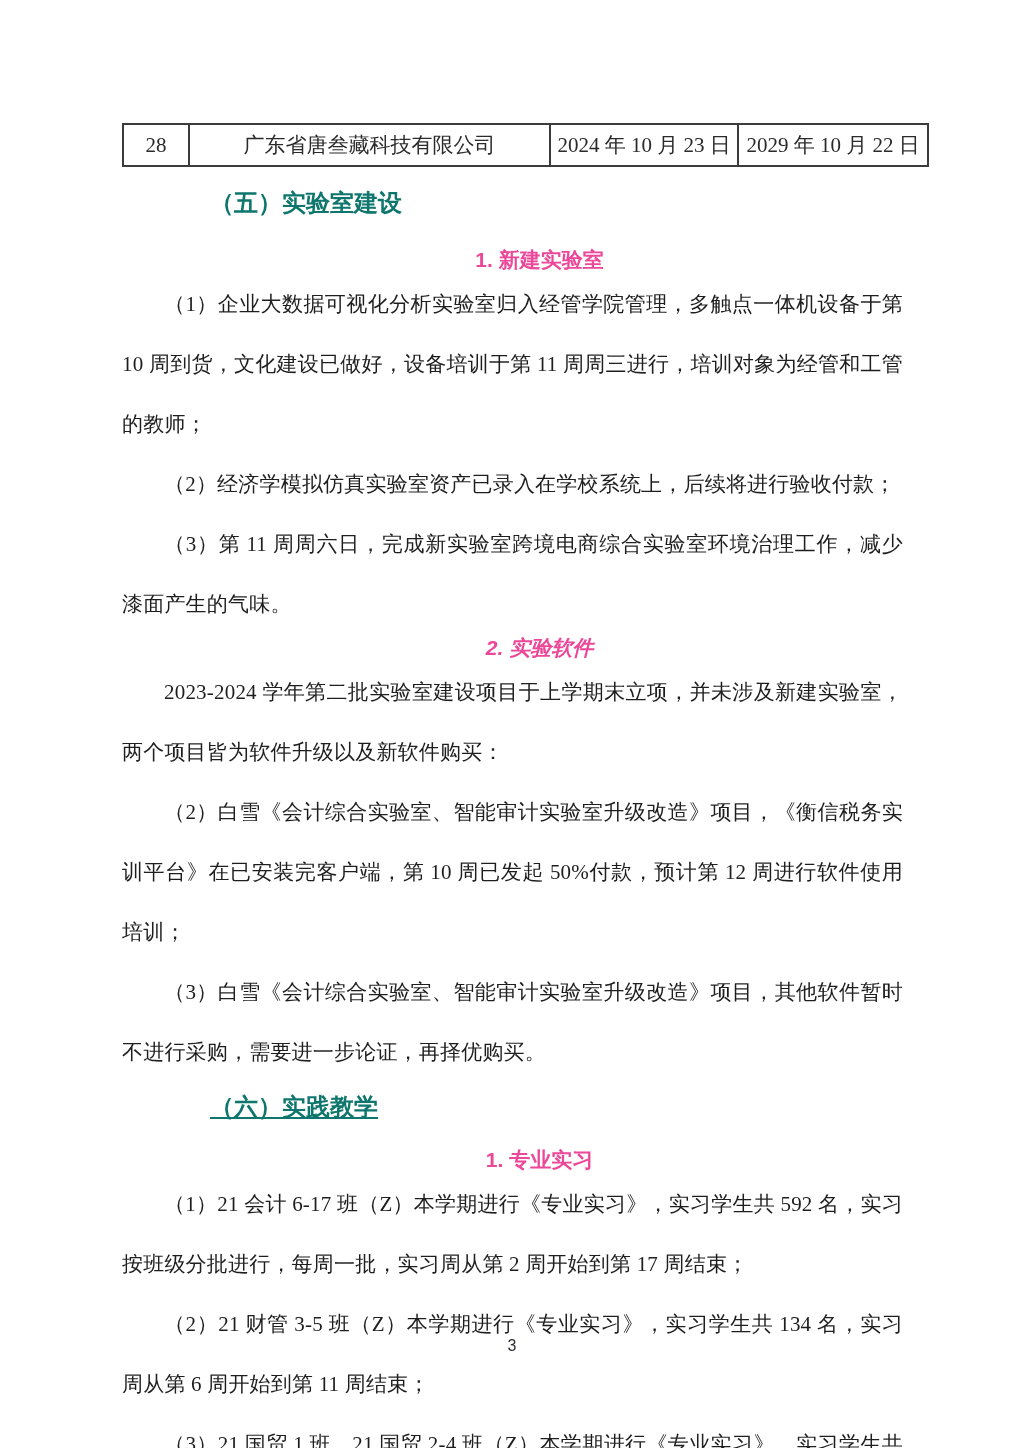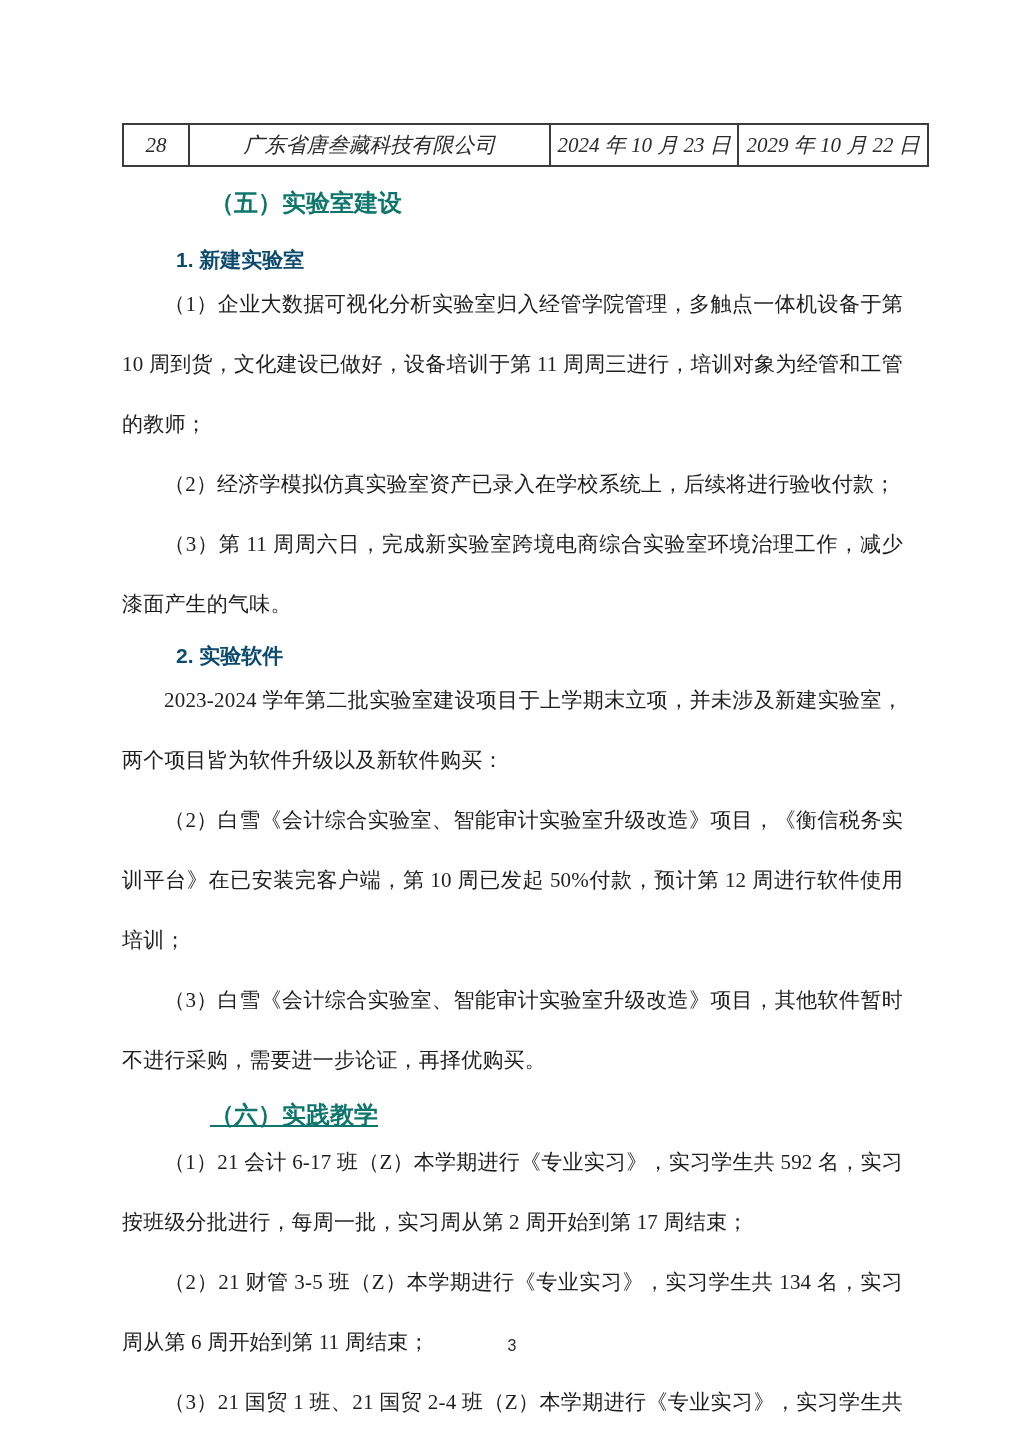--- a/index.html
+++ b/index.html
@@ -30,21 +30,20 @@
     color: #2a2a2a;
   }
   table.doc-table td {
     border: 2px solid #3c3c3c;
     height: 40px;
     padding: 0 4px;
     text-align: center;
     vertical-align: middle;
     white-space: nowrap;
     overflow: hidden;
-    font-style: italic;
   }
   .col-no    { width: 56px; }
   .col-name  { width: 351px; }
   .col-date1 { width: 178px; }
   .col-date2 { width: 180px; }
 
   h2.sec {
     font-family: "Liberation Sans", "DejaVu Sans", sans-serif;
     font-weight: 700;
     font-size: 24px;
@@ -53,25 +52,26 @@
     margin: 0 0 0 88px;
   }
   h2.sec-5 { margin-top: 19px; }
   h2.sec-6 { margin-top: 8px; text-decoration: underline; }
 
   h3.sub {
     font-family: "Liberation Sans", "DejaVu Sans", sans-serif;
     font-weight: 700;
     font-size: 21px;
     line-height: 28px;
-    color: #0c4a6e;
+    color: #ec4899;
     margin: 0 0 0 54px;
+    text-align: center;
   }
   h3.sub-a { margin-top: 26px; }
-  h3.sub-b { margin-top: 8px; }
+  h3.sub-b { margin-top: 0; font-style: italic; }
   h3.sub-c { margin-top: 22px; }
 
   p.body {
     font-size: 21px;
     line-height: 60px;
     margin: 0;
     text-align: justify;
     text-indent: 2em;
     letter-spacing: 0.2px;
   }
@@ -110,19 +110,20 @@
   <p class="body">（2）经济学模拟仿真实验室资产已录入在学校系统上，后续将进行验收付款；</p>
   <p class="body">（3）第 11 周周六日，完成新实验室跨境电商综合实验室环境治理工作，减少漆面产生的气味。</p>
 
   <h3 class="sub sub-b">2. 实验软件</h3>
   <p class="body">2023-2024 学年第二批实验室建设项目于上学期末立项，并未涉及新建实验室，两个项目皆为软件升级以及新软件购买：</p>
   <p class="body">（2）白雪《会计综合实验室、智能审计实验室升级改造》项目，《衡信税务实训平台》在已安装完客户端，第 10 周已发起 50%付款，预计第 12 周进行软件使用培训；</p>
   <p class="body">（3）白雪《会计综合实验室、智能审计实验室升级改造》项目，其他软件暂时不进行采购，需要进一步论证，再择优购买。</p>
 
   <h2 class="sec sec-6">（六）实践教学</h2>
 
+  <h3 class="sub sub-c">1. 专业实习</h3>
   <p class="body">（1）21 会计 6-17 班（Z）本学期进行《专业实习》，实习学生共 592 名，实习按班级分批进行，每周一批，实习周从第 2 周开始到第 17 周结束；</p>
   <p class="body">（2）21 财管 3-5 班（Z）本学期进行《专业实习》，实习学生共 134 名，实习周从第 6 周开始到第 11 周结束；</p>
   <p class="body">（3）21 国贸 1 班、21 国贸 2-4 班（Z）本学期进行《专业实习》，实习学生共 209 名，实习周从第 8 周开始到第 13 周结束；</p>
 
   <div class="footer">3</div>
 
 </div>
 
 </body></html>

